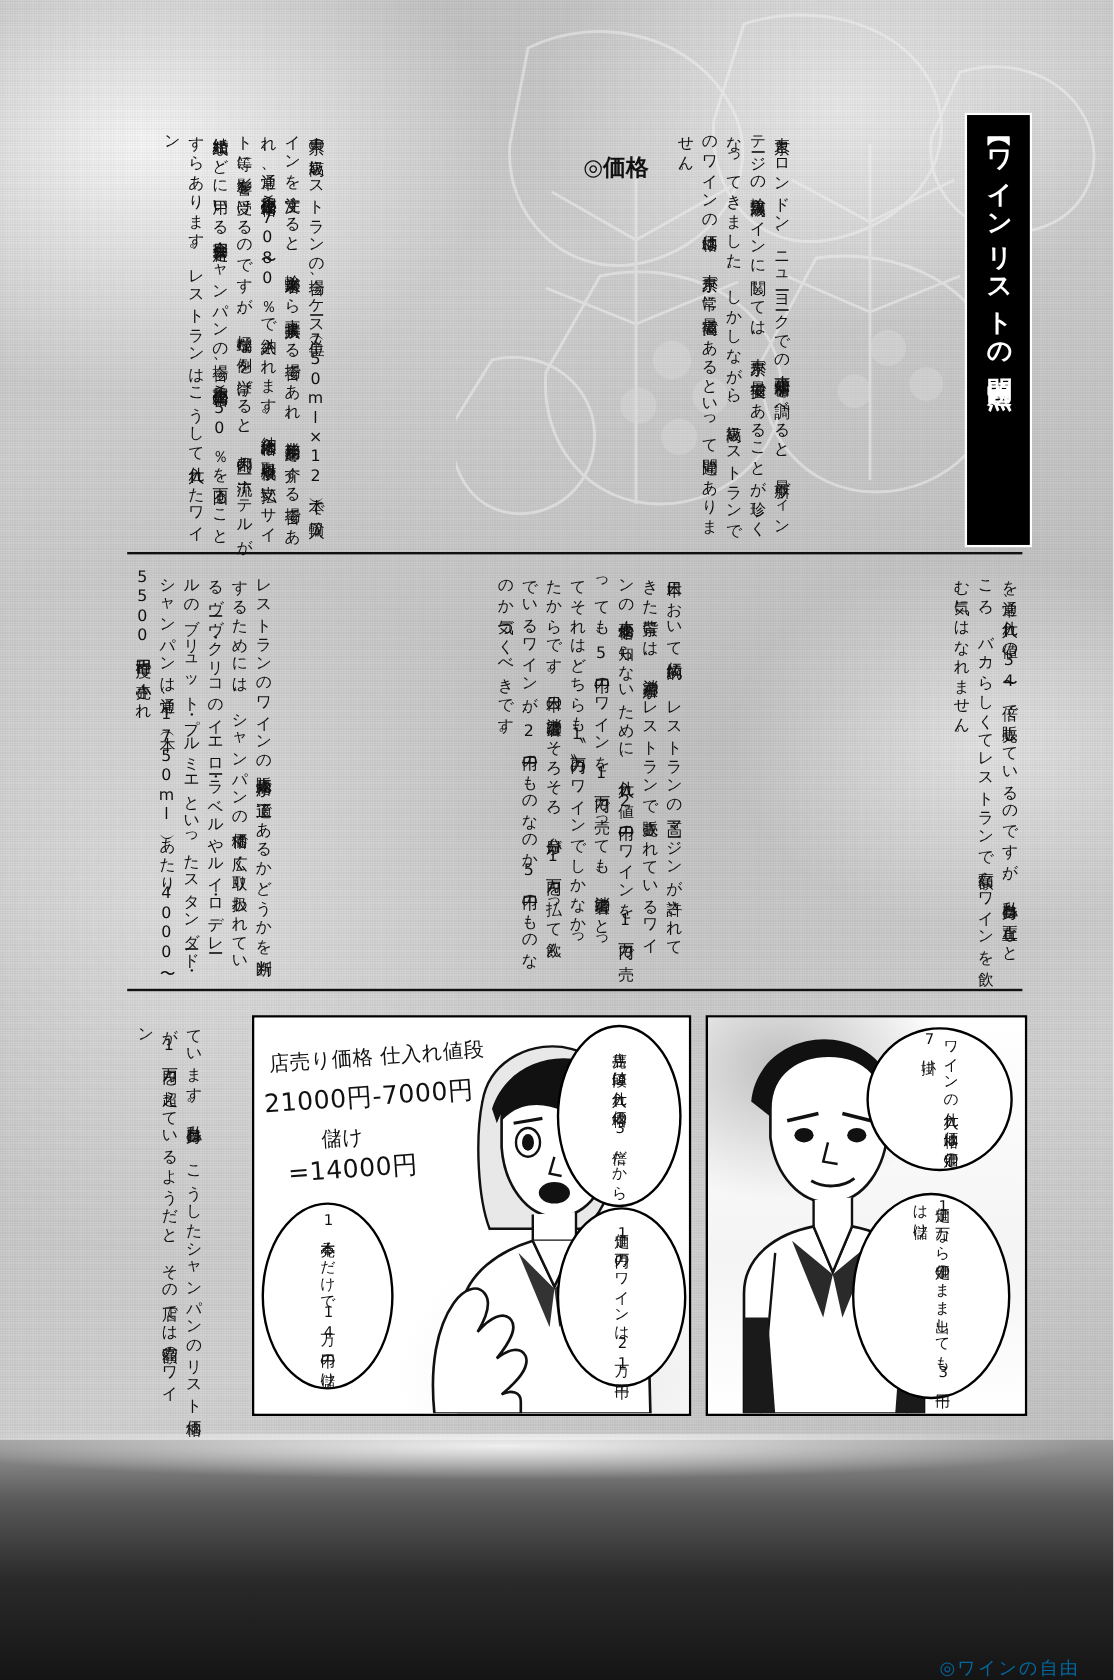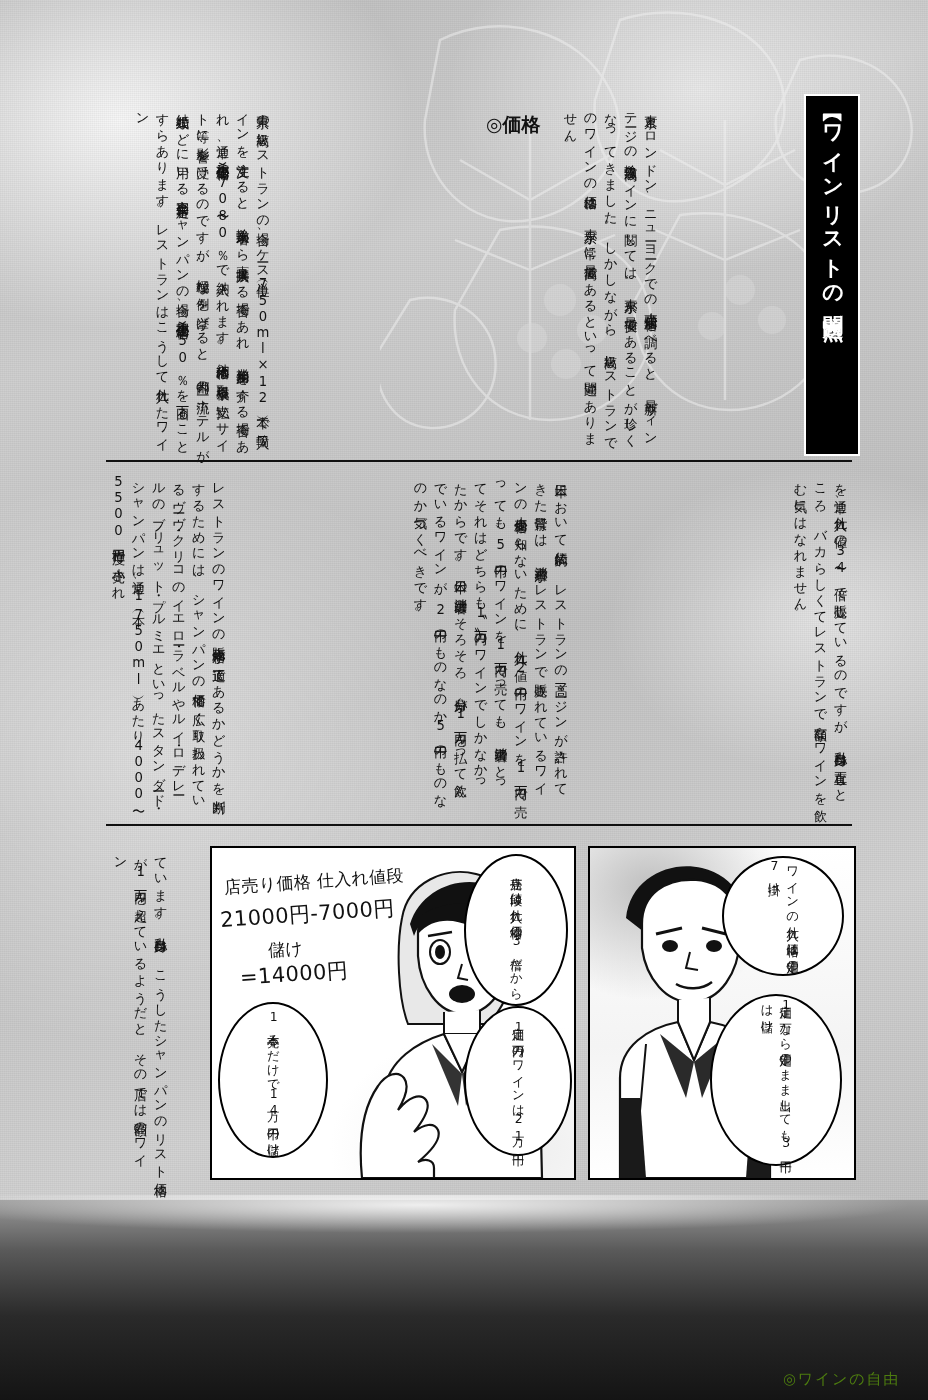--- a/index.html
+++ b/index.html
@@ -145,22 +145,22 @@
     transform: rotate(-4deg);
     line-height: 1.35;
   }
   .hw1 { font-size: 17px; letter-spacing: 0.02em; }
   .hw2 { font-size: 21px; letter-spacing: 0.02em; }
 
   
   .footer {
     position: absolute;
     right: 28px;
-    bottom: 11px;
-    color: #4d7c0f;
+    bottom: 0;
+    color: #0369a1;
     font-family: "DejaVu Sans", "Liberation Sans", sans-serif;
     font-size: 15px;
     letter-spacing: 0.12em;
   }
 </style>
 </head>
 <body>
 
 <div id="page">
 
@@ -193,21 +193,21 @@
   <div class="bg-bottom-glow"></div>
 
   <div class="title-plate">
     <div class="vtext">【ワインリストの問題点】</div>
   </div>
 
   <div class="col" style="left:560px; top:104px; width:200px; height:350px;">
     <div class="vtext">東京とロンドン、ニューヨークでの小売店頭価格を調べると、最新ヴィンテージの輸入高級ワインに関しては、東京が最安値であることが珍しくなってきました。しかしながら、高級レストランでのワインの価格は、東京が常に最高値であるといって間違いありません。</div>
   </div>
 
-  <div class="sec-head" style="left:486px; top:112px;">◎価格</div>
+  <div class="sec-head" style="left:486px; top:127px;">◎価格</div>
 
   <div class="col" style="left:132px; top:104px; width:348px; height:352px;">
     <div class="vtext">東京の高級レストランの場合、ケース単位（750ml×12本）で輸入ワインを注文すると、輸入業者から直接購入する場合であれ、業務用卸を介する場合であれ、通常、希望小売価格の70〜80％で納入されます。納入価格は取引規模や支払いサイト等に影響を受けるのですが、極端な例を挙げると、都内の一流ホテルが結婚式などに用いる宴会用定番シャンパンの場合、希望小売価格の50％を下回ることすらあります。レストランはこうして仕入れたワイン</div>
   </div>
 
   <div class="hrule" style="left:106px; top:460px; width:746px;"></div>
 
   <div class="col" style="left:790px; top:474px; width:62px; height:330px;">
     <div class="vtext">を通常、仕入れ値の3〜4倍で販売しているのですが、私自身は正直なところ、バカらしくてレストランで高額なワインを飲む気にはなれません。</div>
   </div>

